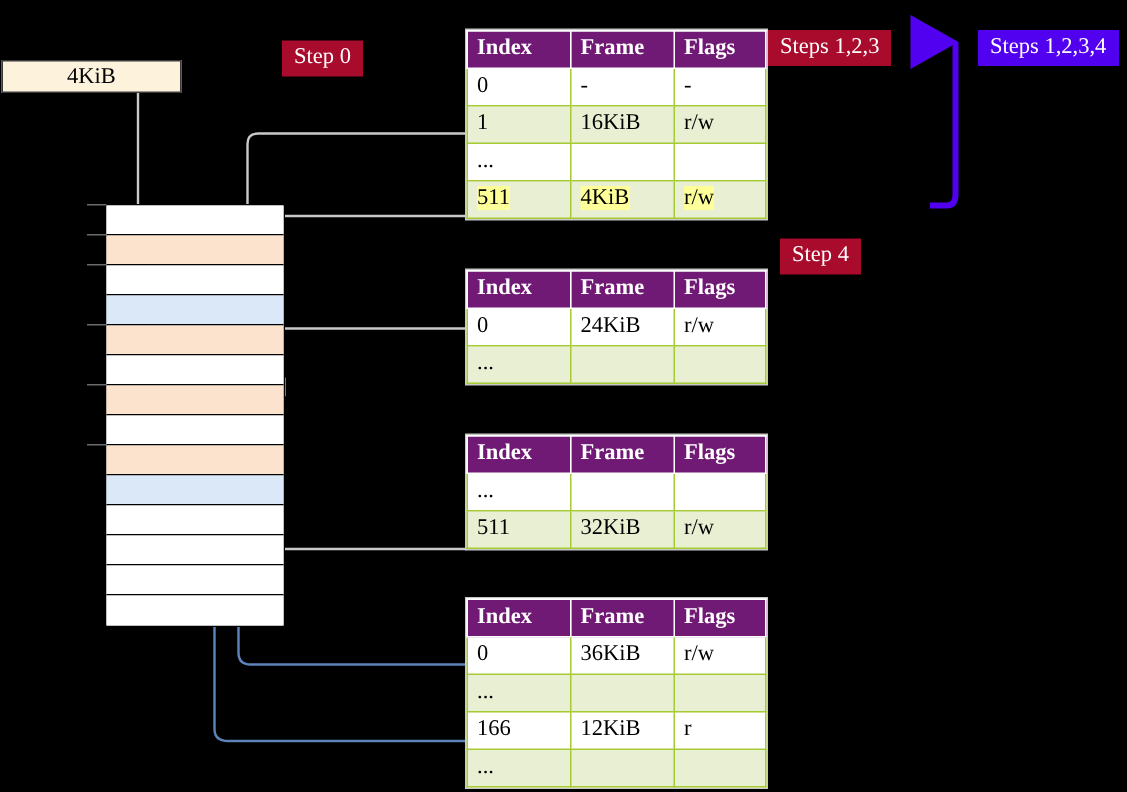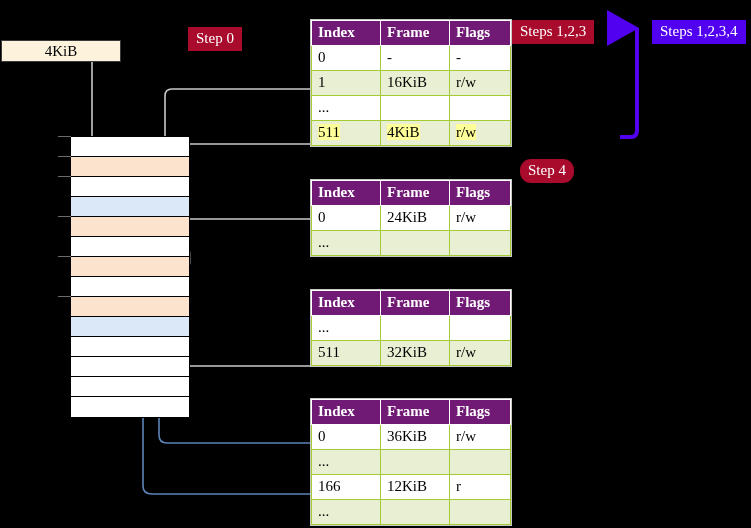--- a/index.html
+++ b/index.html
@@ -149,21 +149,21 @@
 
   <div class="badge crimson" style="left:188px;top:27px;">
     <span>Step 0</span>
   </div>
   <div class="badge crimson" style="left:512px;top:20px;">
     <span>Steps 1,2,3</span>
   </div>
   <div class="badge violet" style="left:652px;top:20px;">
     <span>Steps 1,2,3,4</span>
   </div>
-  <div class="badge crimson" style="left:520px;top:159px;border-radius:11px;">
+  <div class="badge crimson" style="left:520px;top:159px;">
     <span>Step 4</span>
   </div>
 
   <div class="memgrid" id="memgrid" style="left:70px;top:136px;width:120px;">
       <div class="memrow white" style="height: 20px;"></div>
       <div class="memrow peach" style="height: 20px;"></div>
       <div class="memrow white" style="height: 20px;"></div>
       <div class="memrow blue" style="height: 20px;"></div>
       <div class="memrow peach" style="height: 20px;"></div>
       <div class="memrow white" style="height: 20px;"></div>

